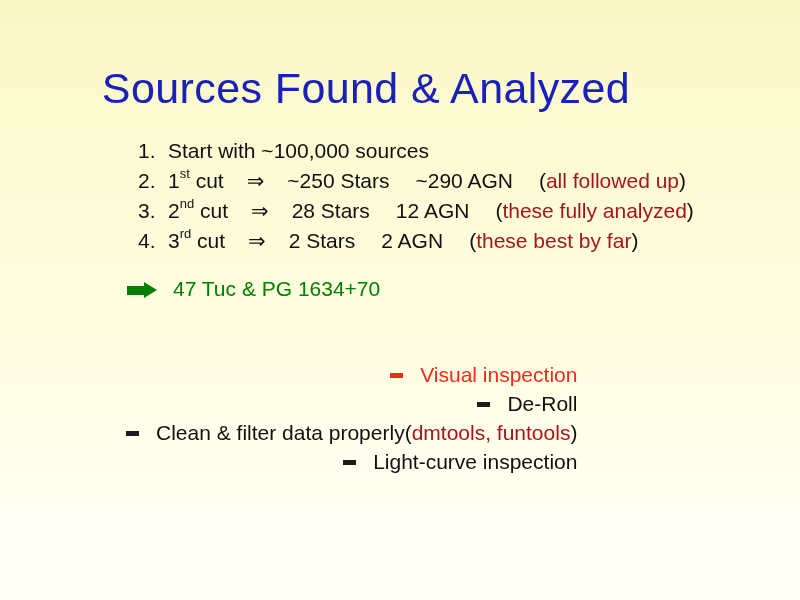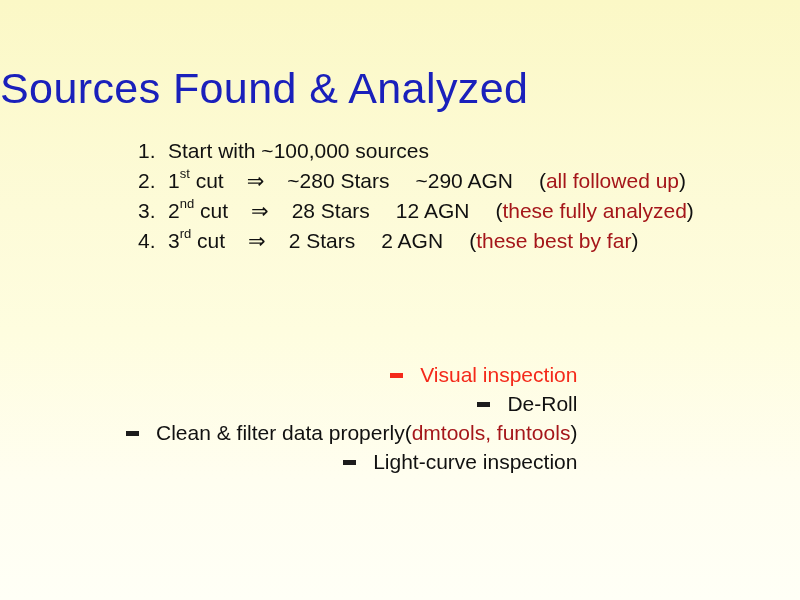--- a/index.html
+++ b/index.html
@@ -19,20 +19,21 @@
     background: linear-gradient(to bottom, #fbf8c6 0%, #fdfbd8 35%, #fefddf 55%, #fffef0 80%, #fffff6 100%);
     overflow: hidden;
   }
 
   
   #title {
     position: absolute;
     left: 0;
     top: 64px;
     width: 732px;
+    text-align: center;
     color: #1a20bb;
     font-family: "Liberation Sans", sans-serif;
     font-size: 43px;
     font-weight: 400;
     letter-spacing: 0.4px;
     white-space: nowrap;
   }
 
   
   #numbered {
@@ -143,33 +144,38 @@
 
   <div id="title">Sources Found &amp; Analyzed</div>
 
   <div id="numbered">
 
     <div class="num-row">
       <span class="num-idx">1.</span><span>Start with ~100,000 sources</span>
     </div>
 
     <div class="num-row">
-      <span class="num-idx">2.</span><span>1</span><span class="sup">st</span><span> cut</span><span class="gap-m"></span><span class="arrow-glyph">⇒</span><span class="gap-m"></span><span>~280 Stars</span><span class="gap-l"></span><span>~290 AGN</span><span class="gap-l"></span><span class="paren">(</span><span class="red">all followed up</span><span class="paren">)</span>
+      <span class="num-idx">2.</span><span>1</span><span class="sup">st</span><span> cut</span><span class="gap-m"></span><span class="arrow-glyph">⇒</span><span class="gap-m"></span><span>~250 Stars</span><span class="gap-l"></span><span>~290 AGN</span><span class="gap-l"></span><span class="paren">(</span><span class="red">all followed up</span><span class="paren">)</span>
     </div>
 
     <div class="num-row">
       <span class="num-idx">3.</span><span>2</span><span class="sup">nd</span><span> cut</span><span class="gap-m"></span><span class="arrow-glyph">⇒</span><span class="gap-m"></span><span>28 Stars</span><span class="gap-l"></span><span>12  AGN</span><span class="gap-l"></span><span class="paren">(</span><span class="red">these fully analyzed</span><span class="paren">)</span>
     </div>
 
     <div class="num-row">
       <span class="num-idx">4.</span><span>3</span><span class="sup">rd</span><span> cut</span><span class="gap-m"></span><span class="arrow-glyph">⇒</span><span class="gap-m"></span><span>2 Stars</span><span class="gap-l"></span><span>2 AGN</span><span class="gap-l"></span><span class="paren">(</span><span class="red">these best by far</span><span class="paren">)</span>
     </div>
 
   </div>
 
+  <div id="callout">
+    <span class="block-arrow">
+      <span class="shaft"></span><span class="head"></span>
+    </span><span>47 Tuc   &amp;   PG 1634+70</span>
+  </div>
 
   <div id="bullets">
 
     <div class="bul-row">
       <span class="dash red-dash"></span>
       <span class="bul-text red-text">Visual inspection</span>
     </div>
 
     <div class="bul-row">
       <span class="dash"></span>

